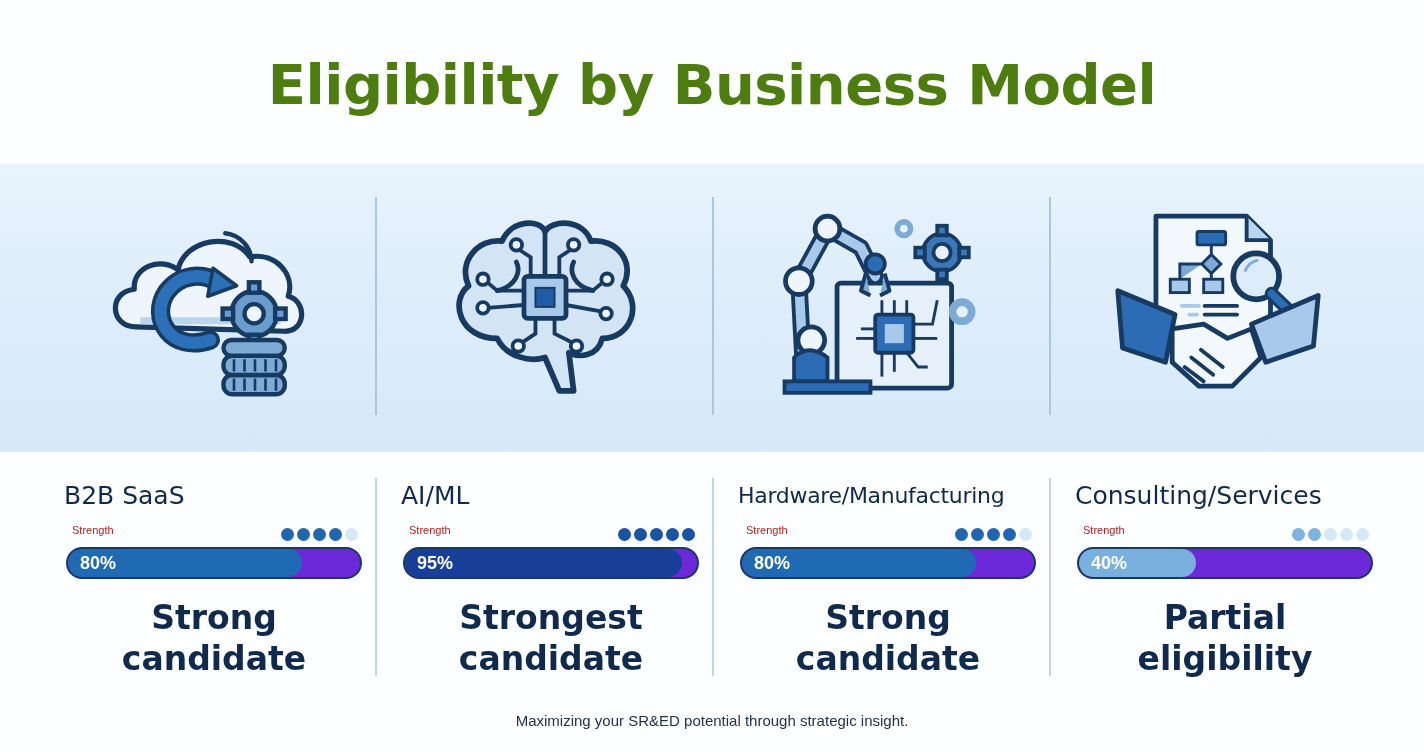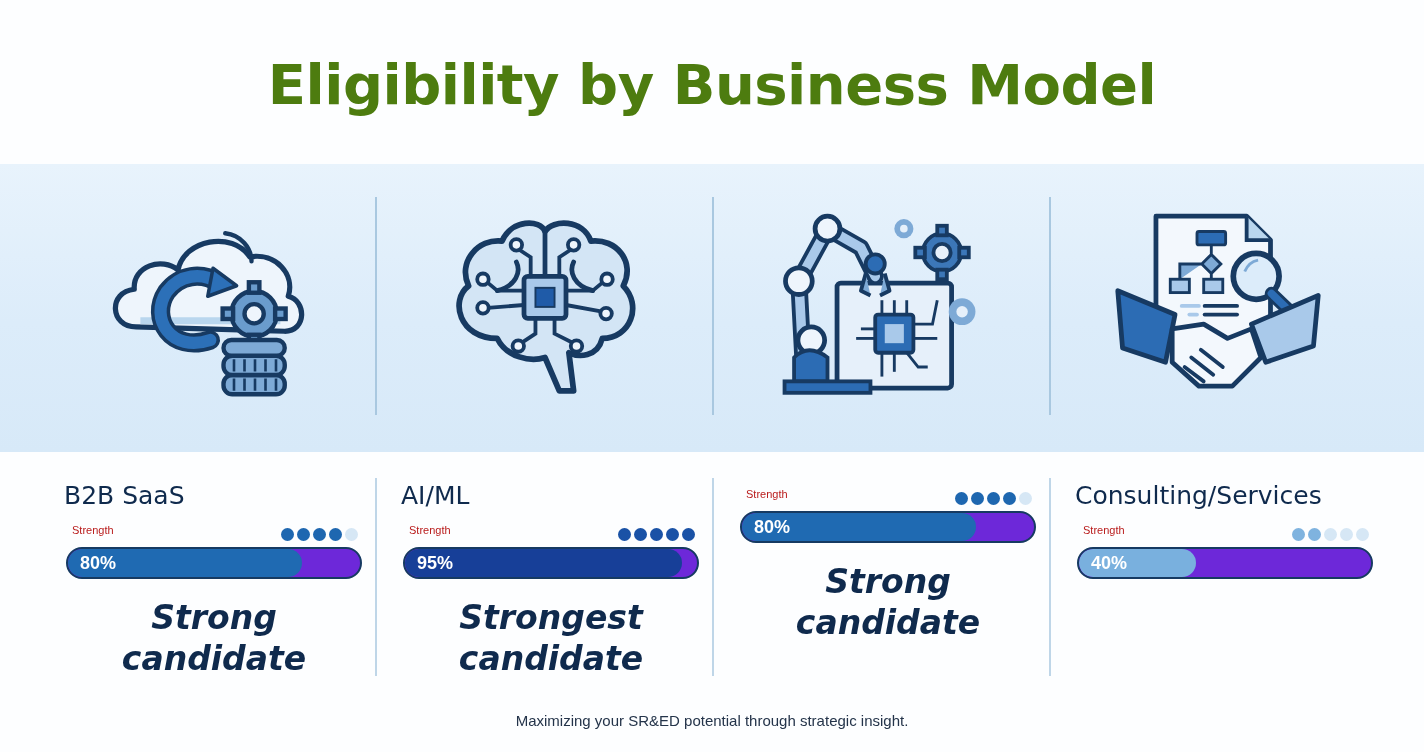--- a/index.html
+++ b/index.html
@@ -53,21 +53,21 @@
     border-radius: 16px; background: #6d28d9; overflow: hidden;
   }
   .bar-fill { position: absolute; left: 0; top: 0; bottom: 0; border-radius: 14px; }
   .bar-text {
     position: absolute; left: 12px; top: 4px; font-size: 18px; font-weight: bold; color: #ffffff;
     font-family: "Liberation Sans", sans-serif;
   }
 
   .verdict {
     margin-top: 18px; text-align: center; font-size: 33px; font-weight: bold; line-height: 41px;
-    color: #0f2a4d; font-family: "DejaVu Sans", sans-serif; font-style: italic;
+    color: #0f2a4d; font-family: "DejaVu Sans", sans-serif;
   }
 
   .footer {
     position: absolute; left: 0; top: 712px; width: 1424px; text-align: center;
     font-size: 15px; color: #24344a; font-family: "Liberation Sans", sans-serif;
   }
 </style>
 </head>
 <body>
 
@@ -261,20 +261,21 @@
     <div class="bar-fill" style="width: 95%; background: rgb(23, 63, 152);"></div>
     <span class="bar-text">95%</span>
   </div>
   <div class="verdict">
     <div>Strongest</div>
     <div>candidate</div>
   </div>
 </div>
 
 <div class="col" style="left:738px">
+  <div class="col-name long">Hardware/Manufacturing</div>
   <div class="strength-row">
     <span class="strength-label">Strength</span>
     <div class="dots">
         <span class="dot" style="background: rgb(30, 103, 176);"></span>
         <span class="dot" style="background: rgb(30, 103, 176);"></span>
         <span class="dot" style="background: rgb(30, 103, 176);"></span>
         <span class="dot" style="background: rgb(30, 103, 176);"></span>
         <span class="dot" style="background: rgb(214, 231, 245);"></span>
       </div>
   </div>
@@ -298,16 +299,18 @@
         <span class="dot" style="background: rgb(214, 231, 245);"></span>
         <span class="dot" style="background: rgb(214, 231, 245);"></span>
         <span class="dot" style="background: rgb(214, 231, 245);"></span>
       </div>
   </div>
   <div class="bar">
     <div class="bar-fill" style="width: 40%; background: rgb(121, 176, 222);"></div>
     <span class="bar-text">40%</span>
   </div>
   <div class="verdict">
+    <div>Partial</div>
+    <div>eligibility</div>
   </div>
 </div>
 
 <div class="footer">Maximizing your SR&amp;ED potential through strategic insight.</div>
 
 </body></html>

